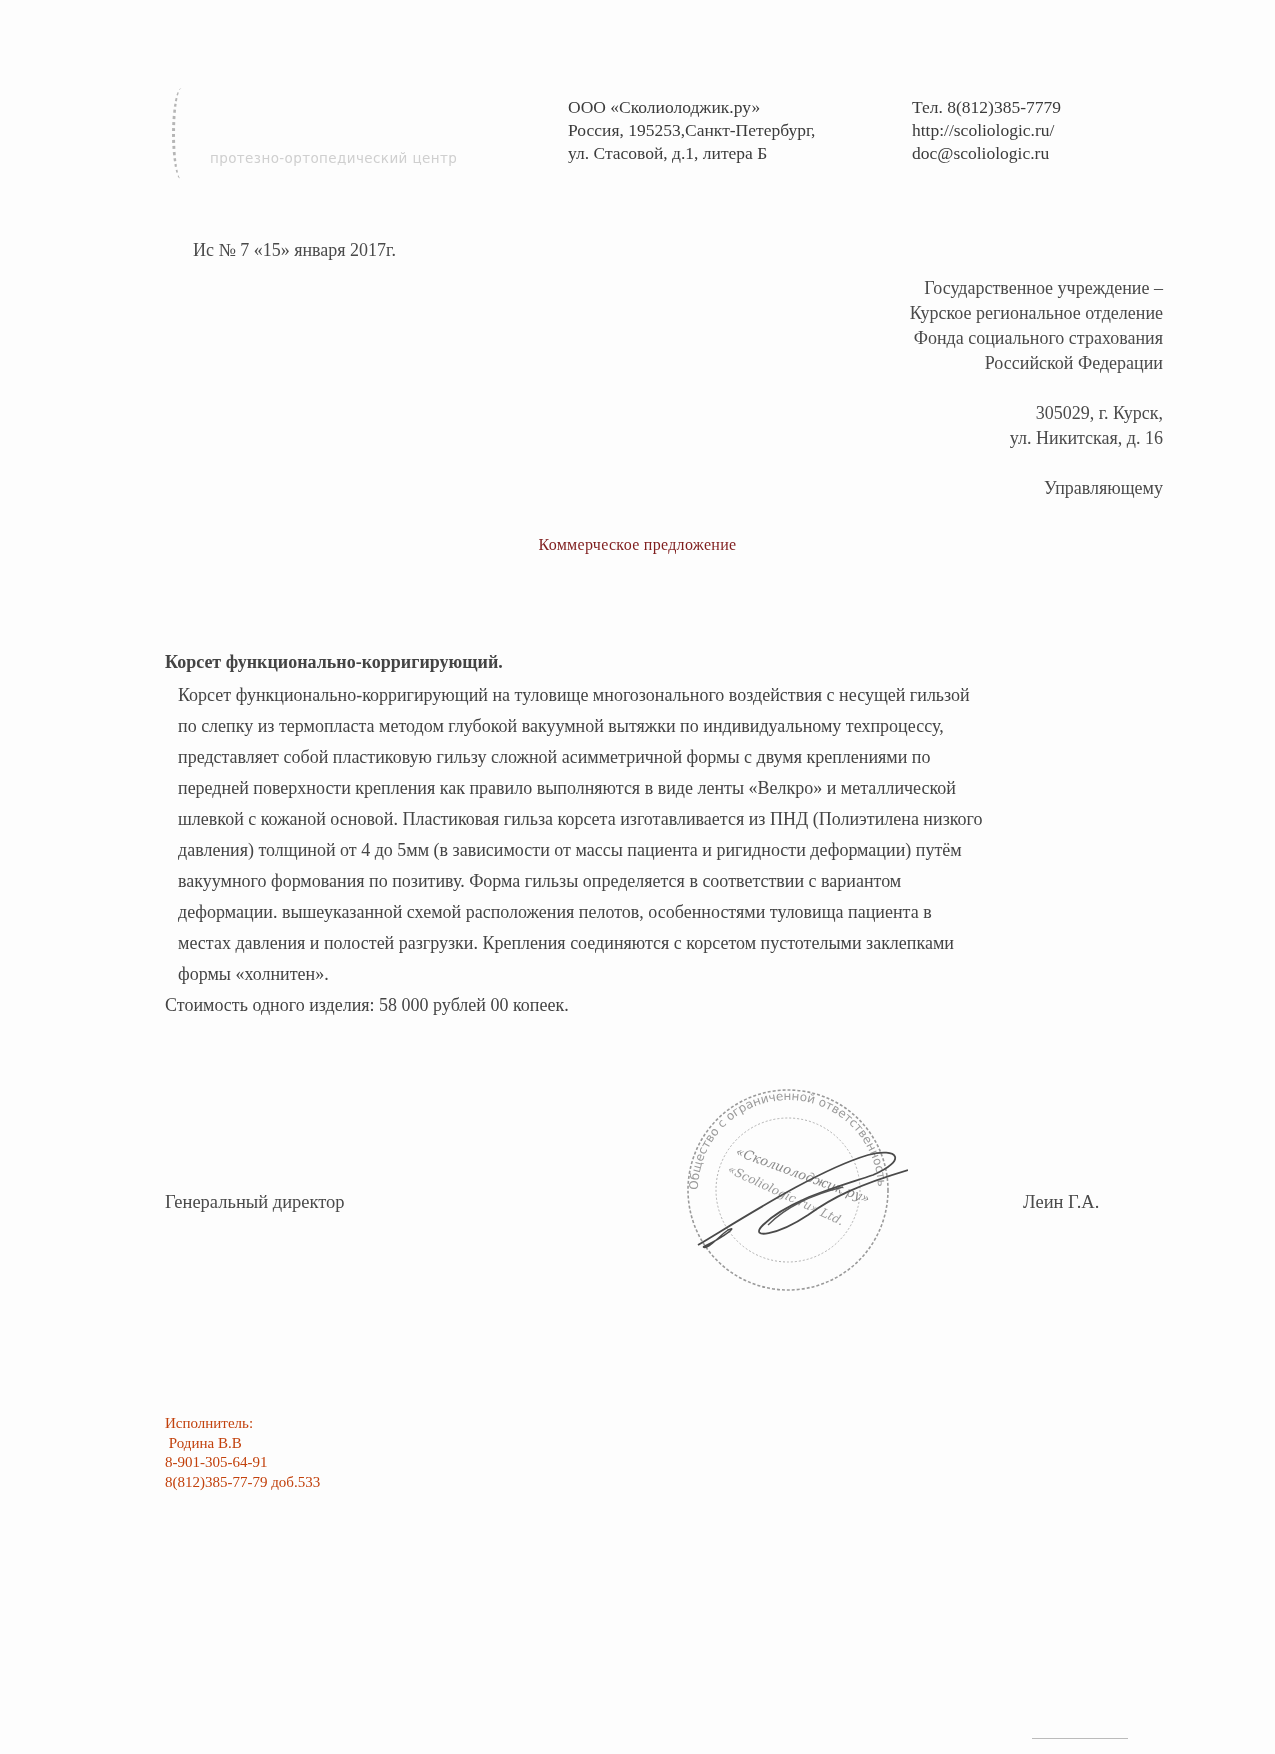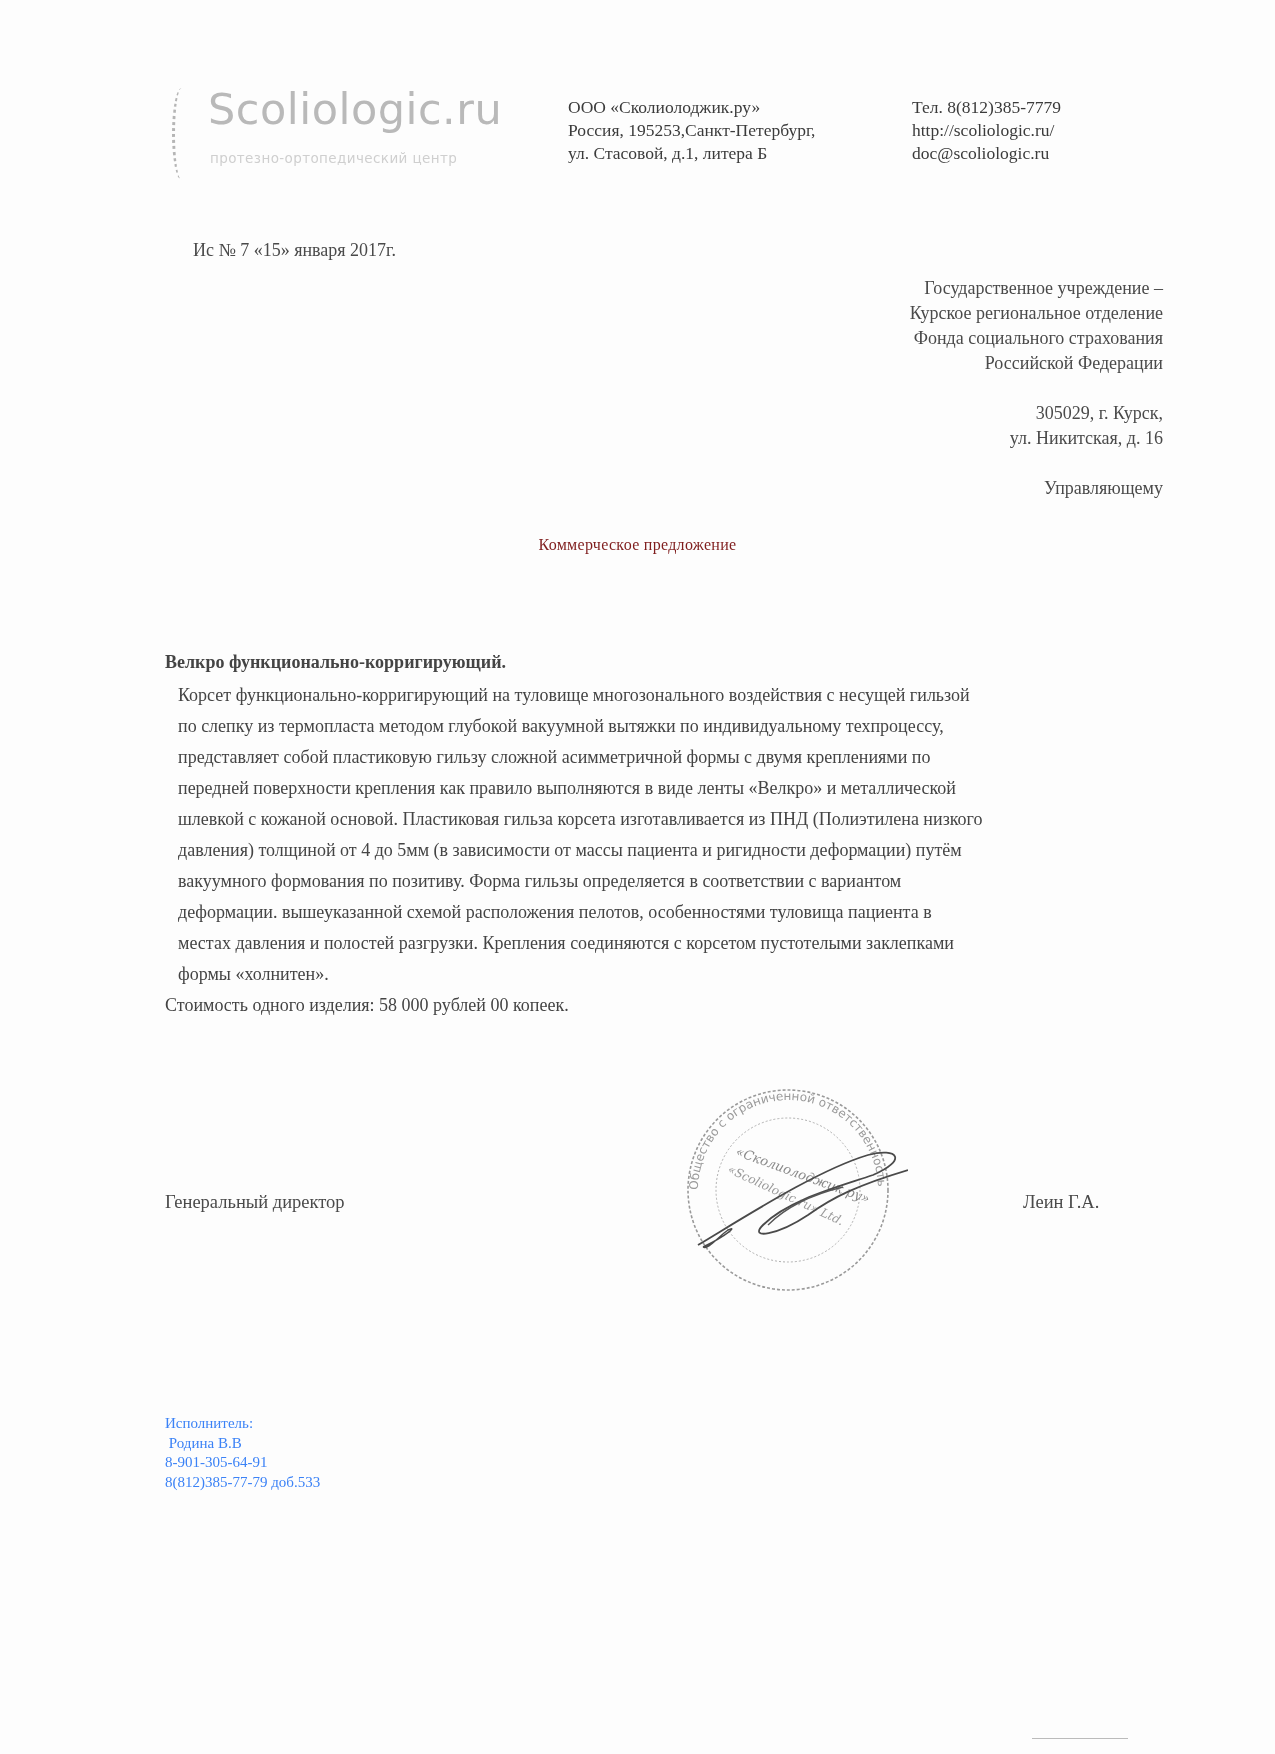--- a/index.html
+++ b/index.html
@@ -120,37 +120,36 @@
 
     .stamp {
       left: 668px; top: 1075px;
       width: 240px; height: 220px;
     }
 
     .executor {
       left: 165px; top: 1414px;
       font-size: 15px;
       line-height: 19.5px;
-      color: #3b82f6;
+      color: #c2410c;
     }
     .executor div { white-space: nowrap; }
 
     .bottom-rule {
       left: 1032px; top: 1738px;
       width: 96px; height: 0;
       border-top: 1px solid #bbb;
     }
   </style>
 </head>
 <body>
 
 <div class="page">
 
   <div class="abs logo-bracket"></div>
-  <div class="abs logo-title">Scoliologic.ru</div>
   <div class="abs logo-sub">протезно-ортопедический центр</div>
 
   <div class="abs hdr hdr-company">
     <div>ООО «Сколиолоджик.ру»</div>
     <div>Россия, 195253,Санкт-Петербург,</div>
     <div>ул. Стасовой, д.1, литера Б</div>
   </div>
   <div class="abs hdr hdr-contacts">
     <div>Тел. 8(812)385-7779</div>
     <div>http://scoliologic.ru/</div>
@@ -167,21 +166,21 @@
     <div class="gap"></div>
     <div>305029, г. Курск,</div>
     <div>ул. Никитская, д. 16</div>
     <div class="gap"></div>
     <div>Управляющему</div>
   </div>
 
   <div class="abs doc-title">Коммерческое предложение</div>
 
   <div class="abs body-block">
-    <div class="body-heading">Велкро функционально-корригирующий.</div>
+    <div class="body-heading">Корсет функционально-корригирующий.</div>
     <div class="body-line">Корсет функционально-корригирующий на туловище многозонального воздействия с несущей гильзой</div>
     <div class="body-line">по слепку из термопласта методом глубокой вакуумной вытяжки по индивидуальному техпроцессу,</div>
     <div class="body-line">представляет собой пластиковую гильзу сложной асимметричной формы с двумя креплениями по</div>
     <div class="body-line">передней поверхности крепления как правило выполняются в виде ленты «Велкро» и металлической</div>
     <div class="body-line">шлевкой с кожаной основой. Пластиковая гильза корсета изготавливается из ПНД (Полиэтилена низкого</div>
     <div class="body-line">давления) толщиной от 4 до 5мм (в зависимости от массы пациента и ригидности деформации) путём</div>
     <div class="body-line">вакуумного формования по позитиву. Форма гильзы определяется в соответствии с вариантом</div>
     <div class="body-line">деформации. вышеуказанной схемой расположения пелотов, особенностями туловища пациента в</div>
     <div class="body-line">местах давления и полостей разгрузки. Крепления соединяются с корсетом пустотелыми заклепками</div>
     <div class="body-line">формы «холнитен».</div>

